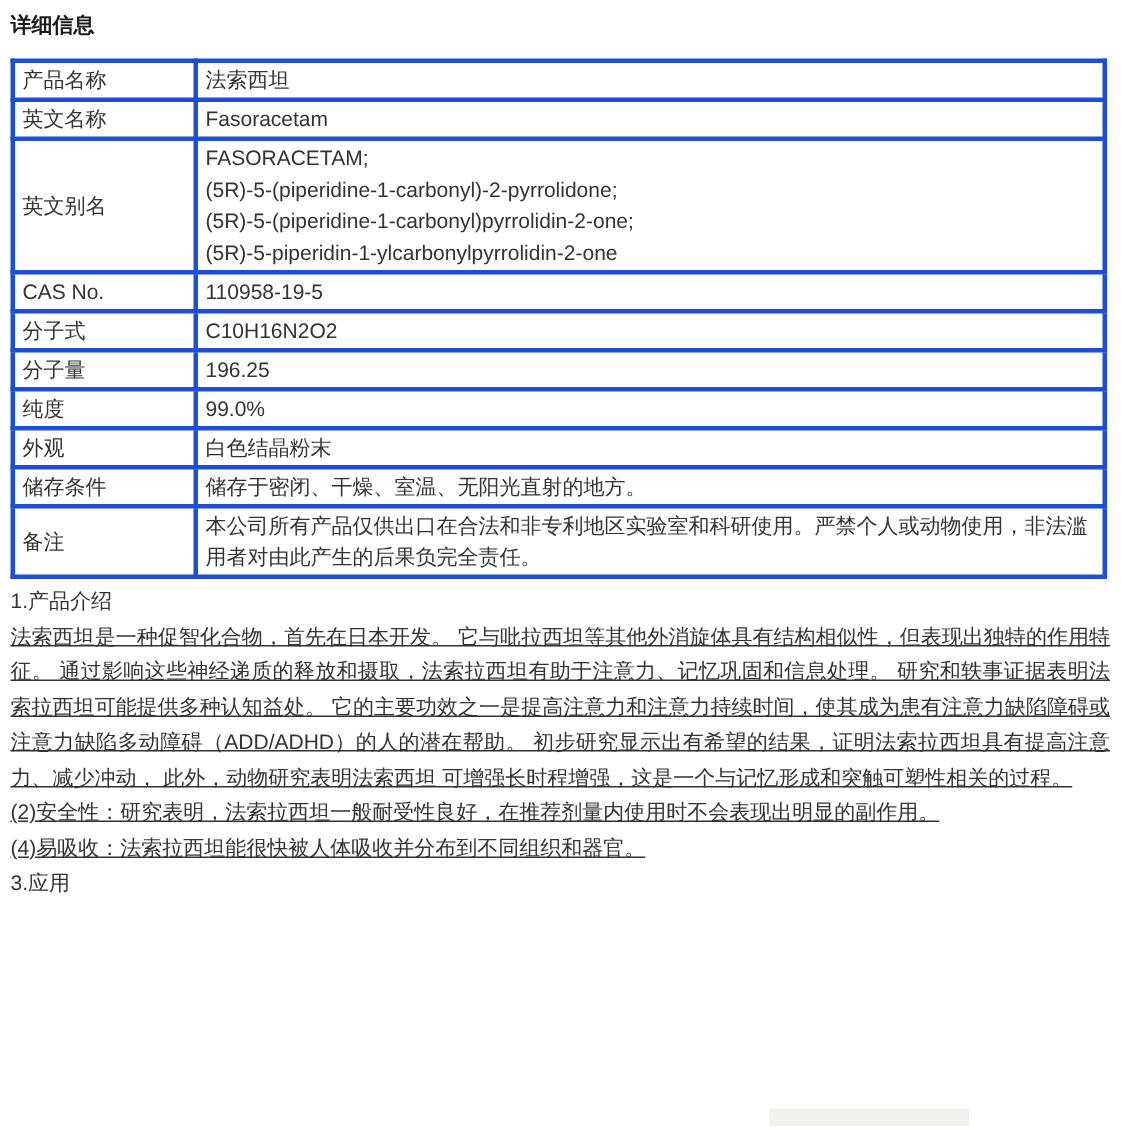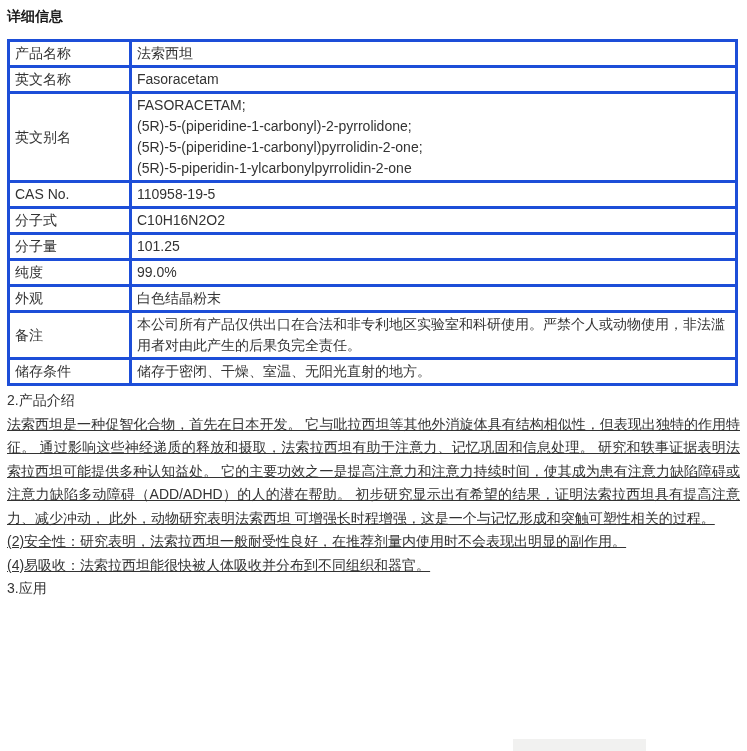--- a/index.html
+++ b/index.html
@@ -84,45 +84,45 @@
       <tr>
         <td class="label-cell">CAS No.</td>
         <td class="value-cell">110958-19-5</td>
       </tr>
       <tr>
         <td class="label-cell">分子式</td>
         <td class="value-cell">C10H16N2O2</td>
       </tr>
       <tr>
         <td class="label-cell">分子量</td>
-        <td class="value-cell">101.25</td>
+        <td class="value-cell">196.25</td>
       </tr>
       <tr>
         <td class="label-cell">纯度</td>
         <td class="value-cell">99.0%</td>
       </tr>
       <tr>
         <td class="label-cell">外观</td>
         <td class="value-cell">白色结晶粉末</td>
       </tr>
       <tr>
+        <td class="label-cell">储存条件</td>
+        <td class="value-cell">储存于密闭、干燥、室温、无阳光直射的地方。</td>
+      </tr>
+      <tr>
         <td class="label-cell">备注</td>
         <td class="value-cell">本公司所有产品仅供出口在合法和非专利地区实验室和科研使用。严禁个人或动物使用，非法滥用者对由此产生的后果负完全责任。</td>
-      </tr>
-      <tr>
-        <td class="label-cell">储存条件</td>
-        <td class="value-cell">储存于密闭、干燥、室温、无阳光直射的地方。</td>
       </tr>
     </tbody>
   </table>
 
   <div class="content">
 
     <div>
-      <div class="section-heading">2.产品介绍</div>
+      <div class="section-heading">1.产品介绍</div>
       <div class="section-paragraph">法索西坦是一种促智化合物，首先在日本开发。 它与吡拉西坦等其他外消旋体具有结构相似性，但表现出独特的作用特征。 通过影响这些神经递质的释放和摄取，法索拉西坦有助于注意力、记忆巩固和信息处理。 研究和轶事证据表明法索拉西坦可能提供多种认知益处。 它的主要功效之一是提高注意力和注意力持续时间，使其成为患有注意力缺陷障碍或注意力缺陷多动障碍（ADD/ADHD）的人的潜在帮助。 初步研究显示出有希望的结果，证明法索拉西坦具有提高注意力、减少冲动， 此外，动物研究表明法索西坦 可增强长时程增强，这是一个与记忆形成和突触可塑性相关的过程。</div>
     </div>
 
     <div>
       <div class="section-paragraph">(2)安全性：研究表明，法索拉西坦一般耐受性良好，在推荐剂量内使用时不会表现出明显的副作用。</div>
       <div class="section-paragraph">(4)易吸收：法索拉西坦能很快被人体吸收并分布到不同组织和器官。</div>
     </div>
 
     <div>
       <div class="section-heading">3.应用</div>

